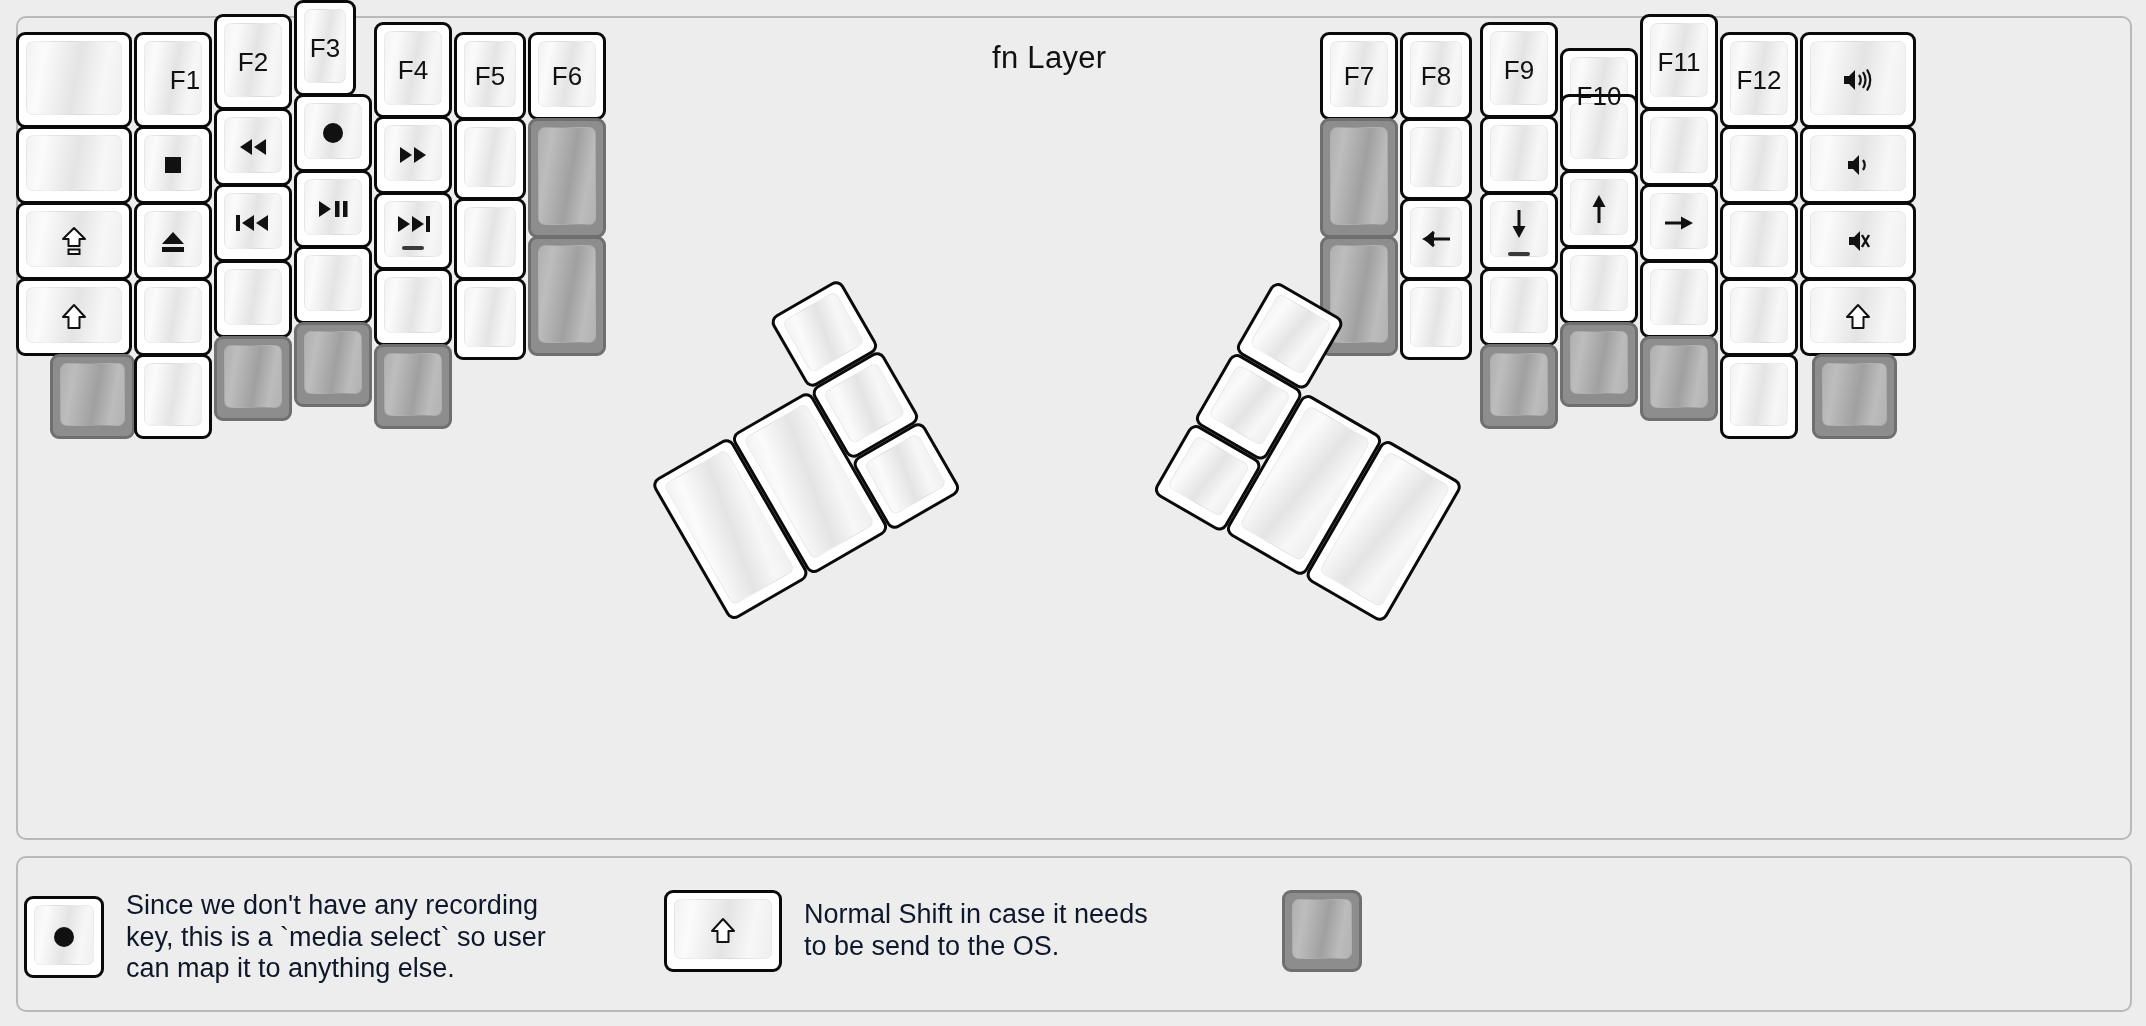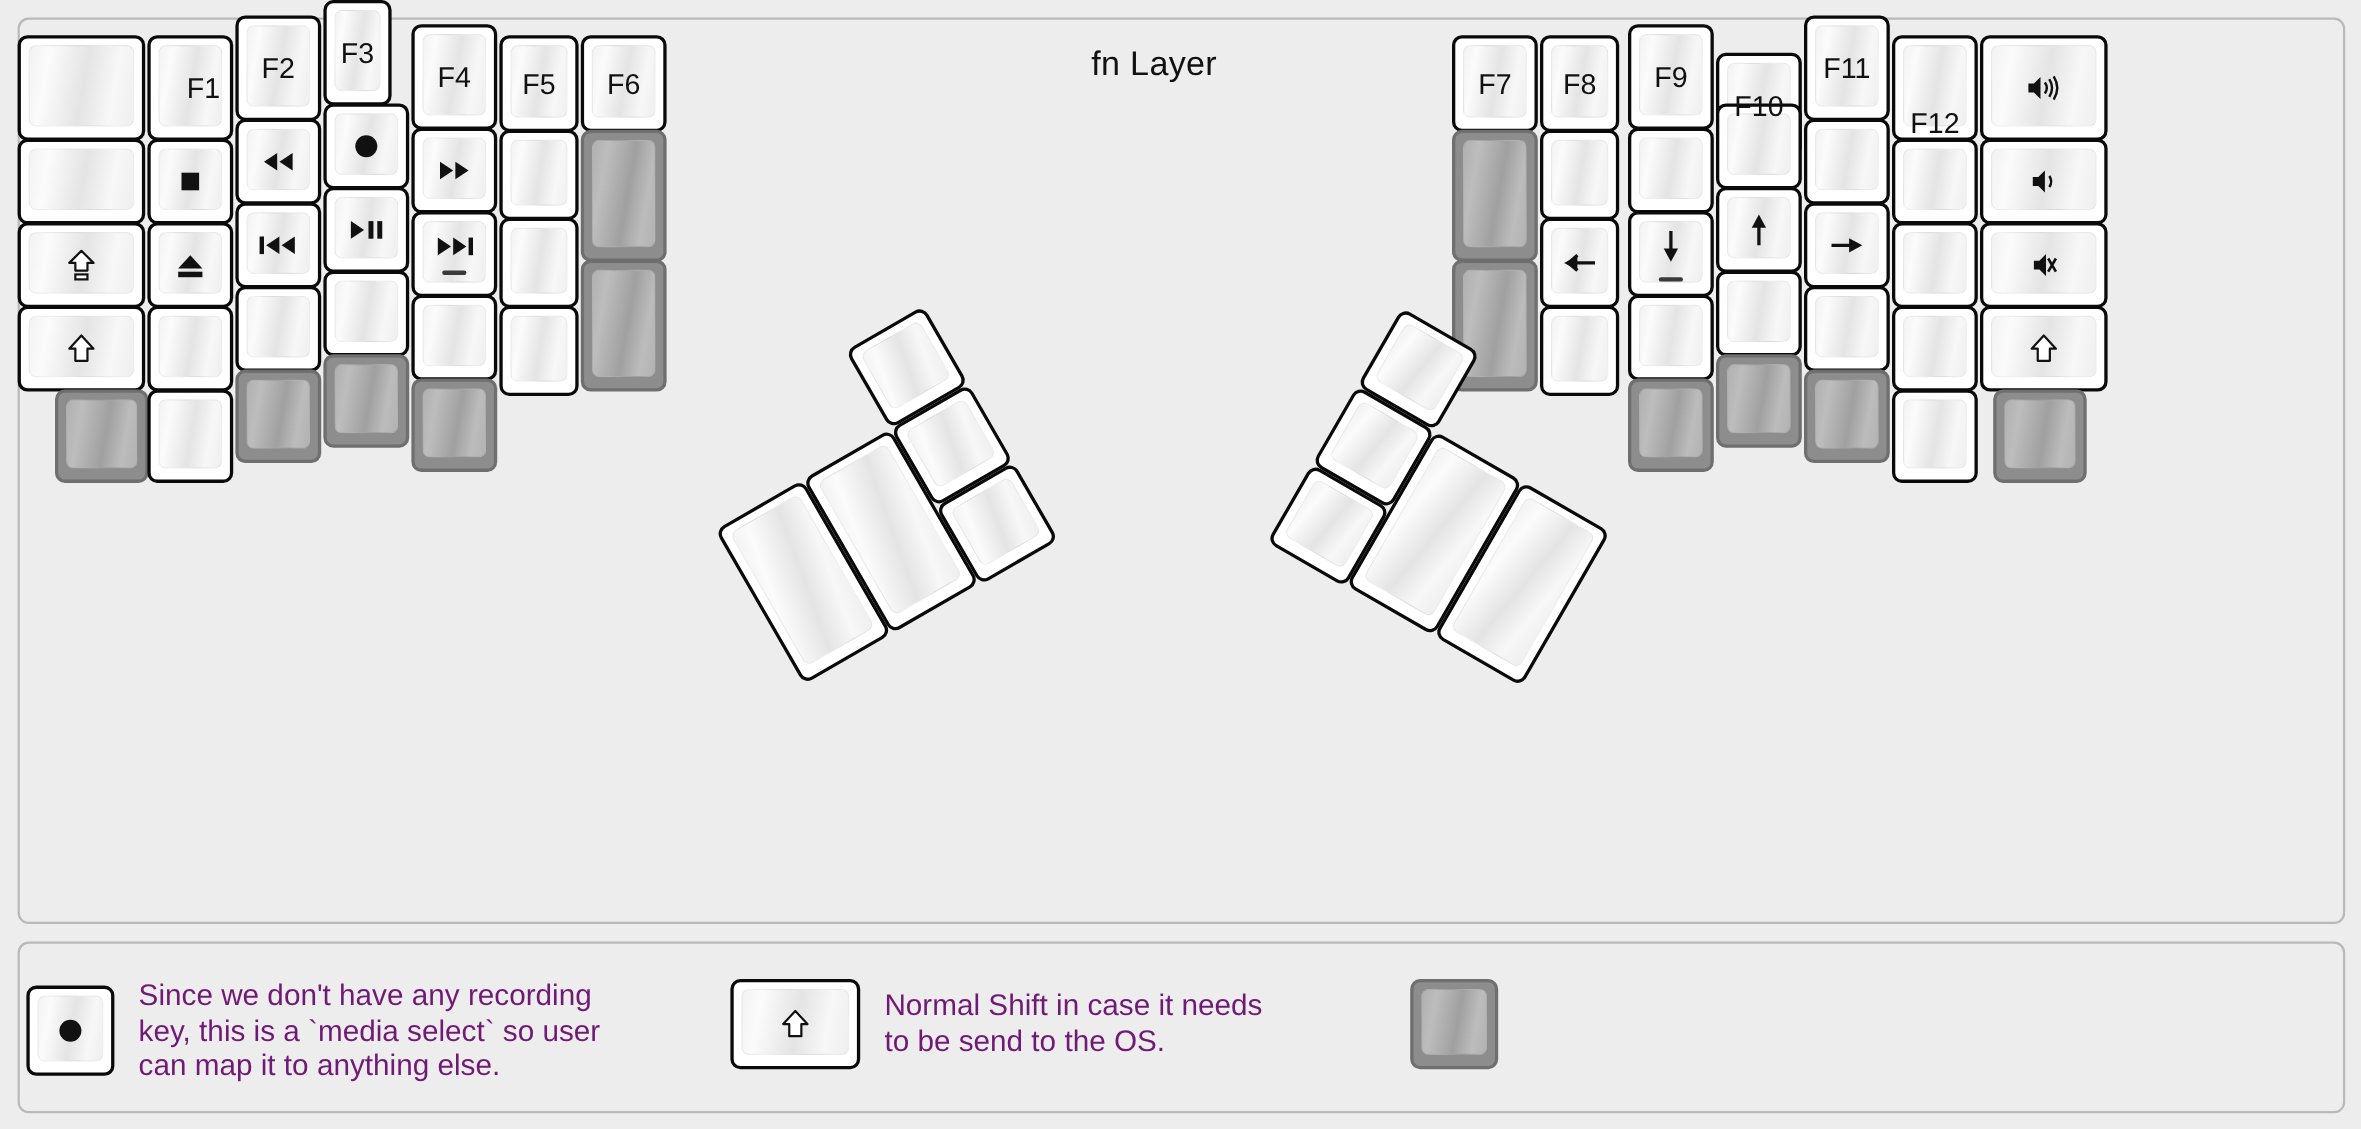--- a/index.html
+++ b/index.html
@@ -80,21 +80,21 @@
   .legend-key .cap{
     position:absolute;left:7px;right:7px;top:6px;bottom:10px;border-radius:7px;
     background:linear-gradient(100deg,#f2f2f2 0%,#fbfbfb 18%,#e4e4e4 52%,#f7f7f7 78%,#efefef 100%);
     border:1px solid rgba(0,0,0,.045);
   }
   .legend-key.trans{background:#8d8d8d;border-color:#6f6f6f;}
   .legend-key.trans .cap{
     background:linear-gradient(100deg,#b0b0b0 0%,#bdbdbd 20%,#a0a0a0 55%,#bcbcbc 80%,#b2b2b2 100%);
   }
   .legend-text{
-    margin-left:22px;font-size:27px;line-height:1.17;color:#701a75;white-space:pre-line;
+    margin-left:22px;font-size:27px;line-height:1.17;color:#0f172a;white-space:pre-line;
   }
   svg{display:block;}
 </style>
 </head>
 <body>
 
 <div id="stage">
 
   <div class="panel" id="board-panel"></div>
 
@@ -416,21 +416,21 @@
   </div>
   <div class="key" style="left:1640px;top:260px;width:78px;height:78px;">
     <span class="cap"></span>
     <span class="lg"></span>
   </div>
   <div class="key trans" style="left:1640px;top:336px;width:78px;height:85px;">
     <span class="cap"></span>
     <span class="lg"></span>
   </div>
 
-  <div class="key" style="left:1720px;top:32px;width:78px;height:96px;align-items:flex-end;">
+  <div class="key" style="left:1720px;top:32px;width:78px;height:96px;">
     <span class="cap"></span>
     <span class="lg fkey">F12</span>
   </div>
   <div class="key" style="left:1720px;top:126px;width:78px;height:78px;">
     <span class="cap"></span>
     <span class="lg"></span>
   </div>
   <div class="key" style="left:1720px;top:202px;width:78px;height:78px;">
     <span class="cap"></span>
     <span class="lg"></span>

